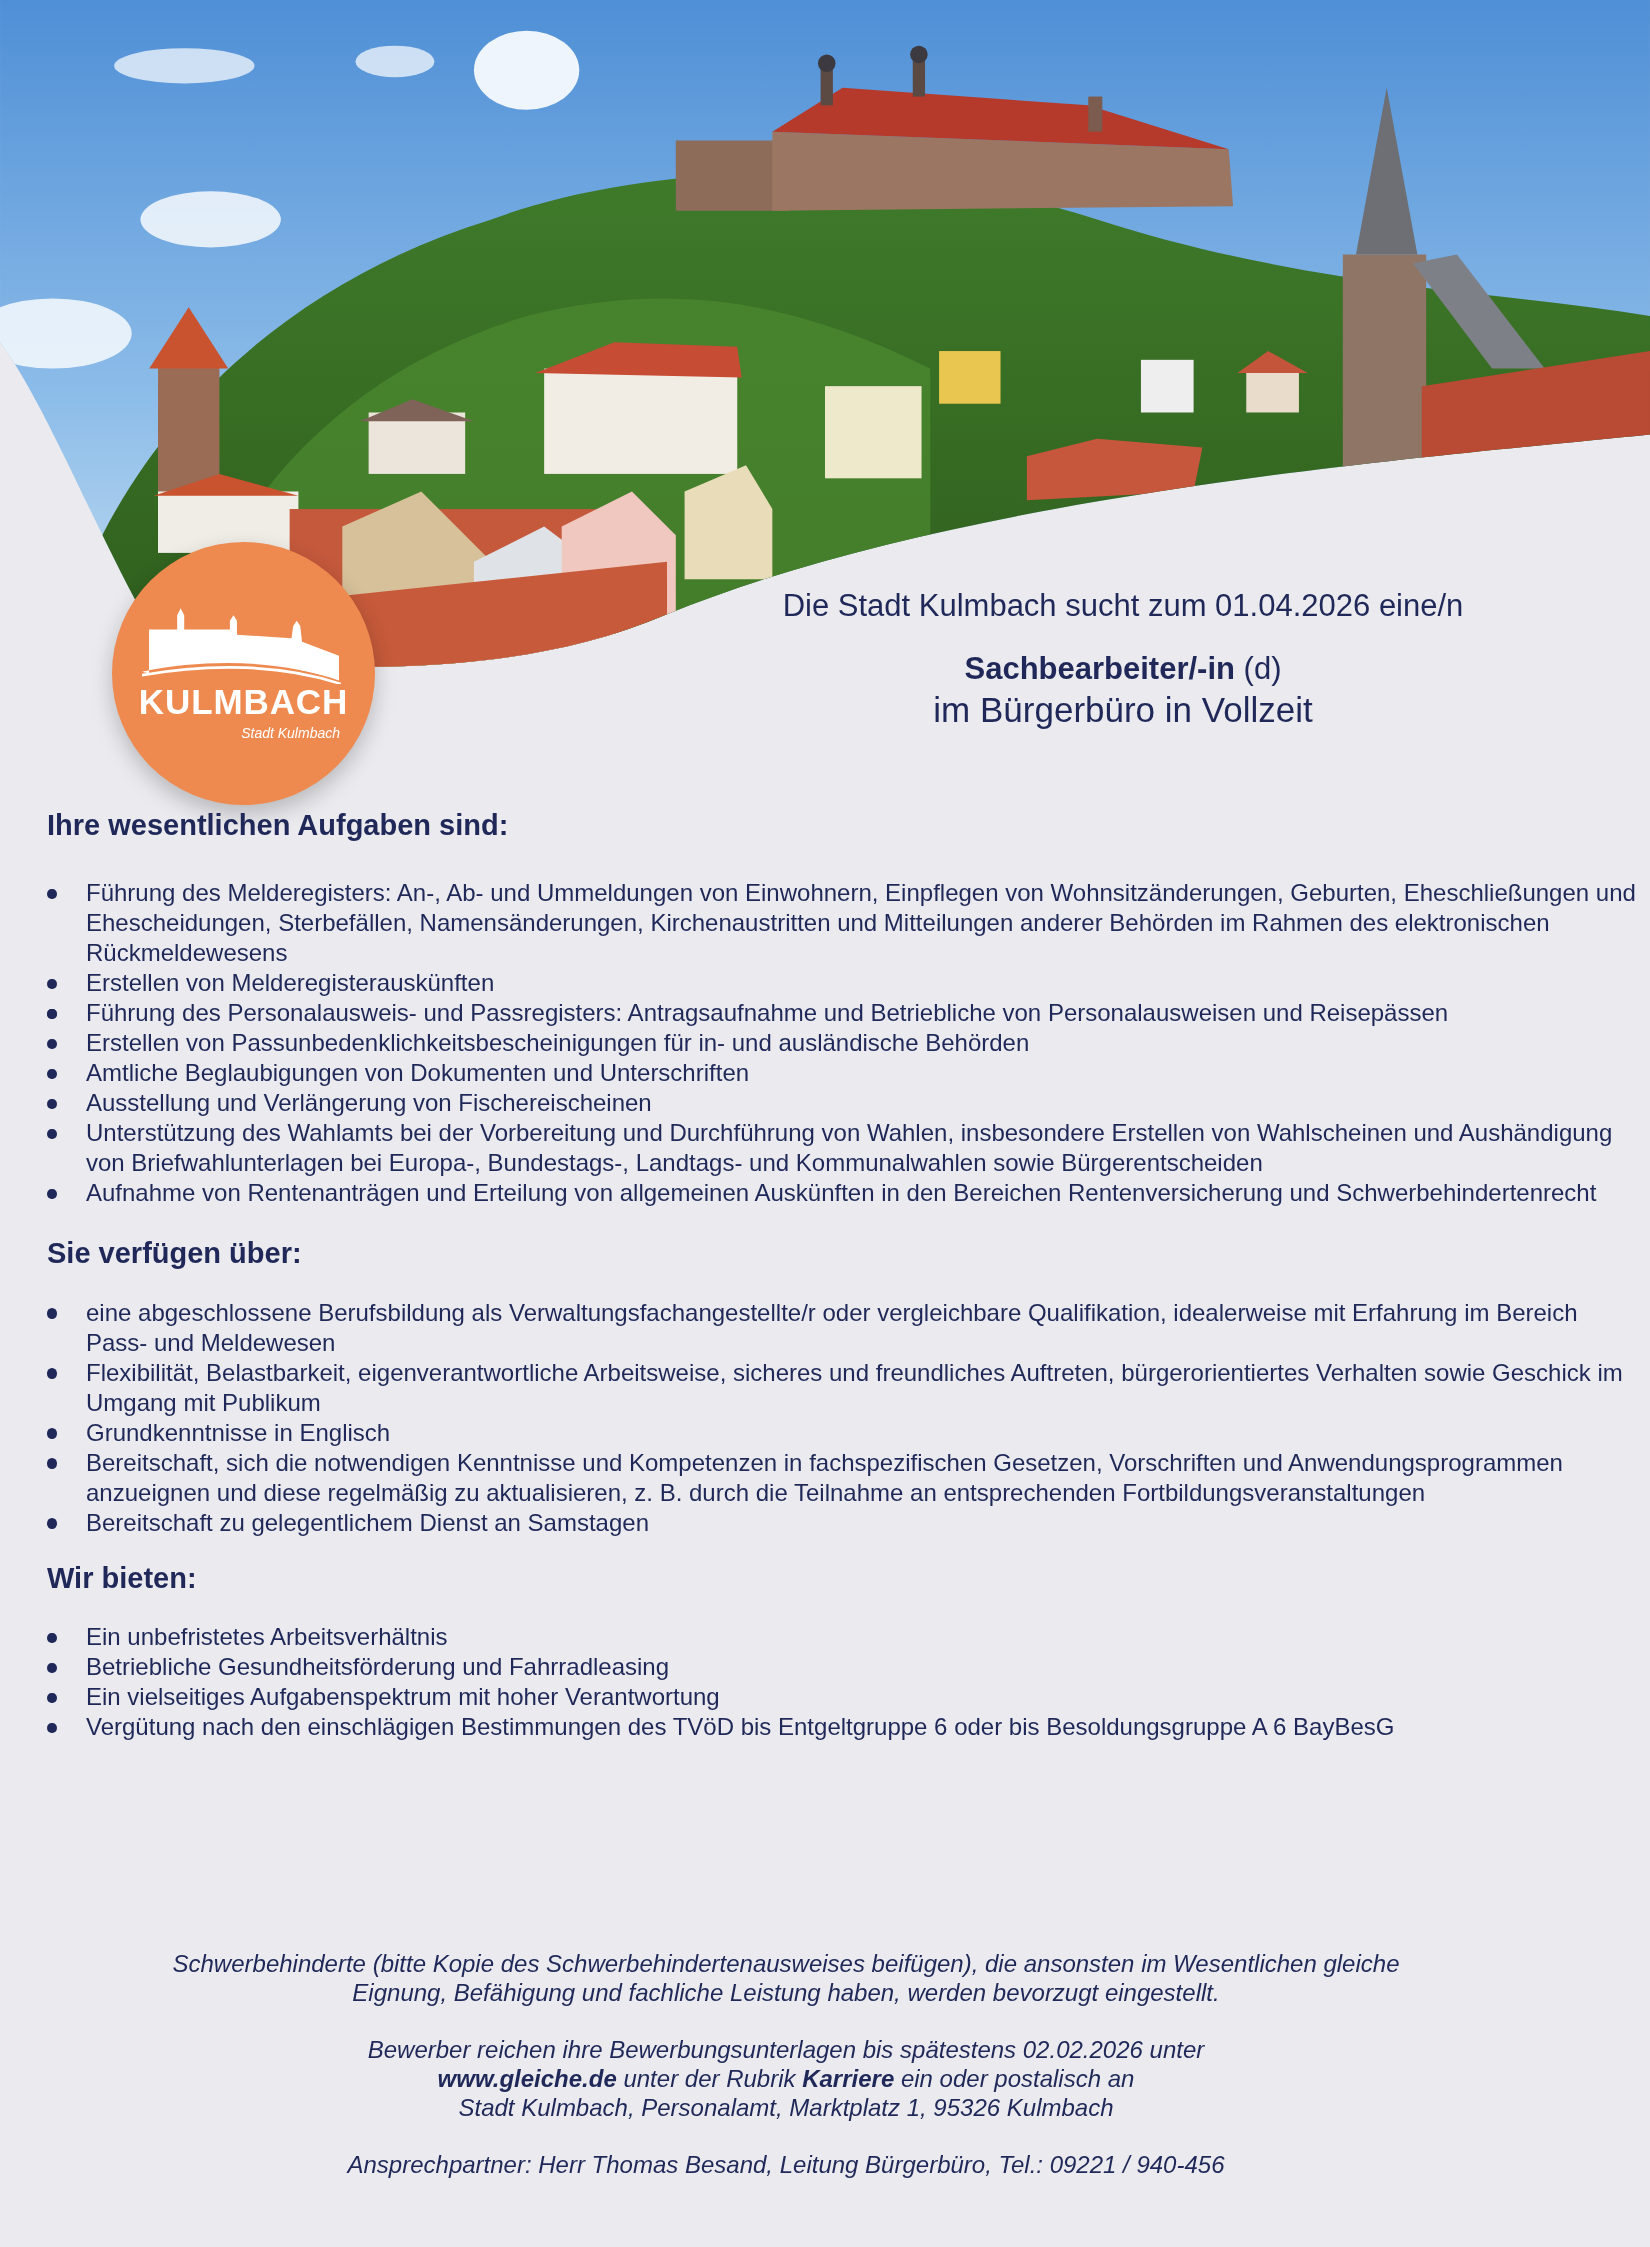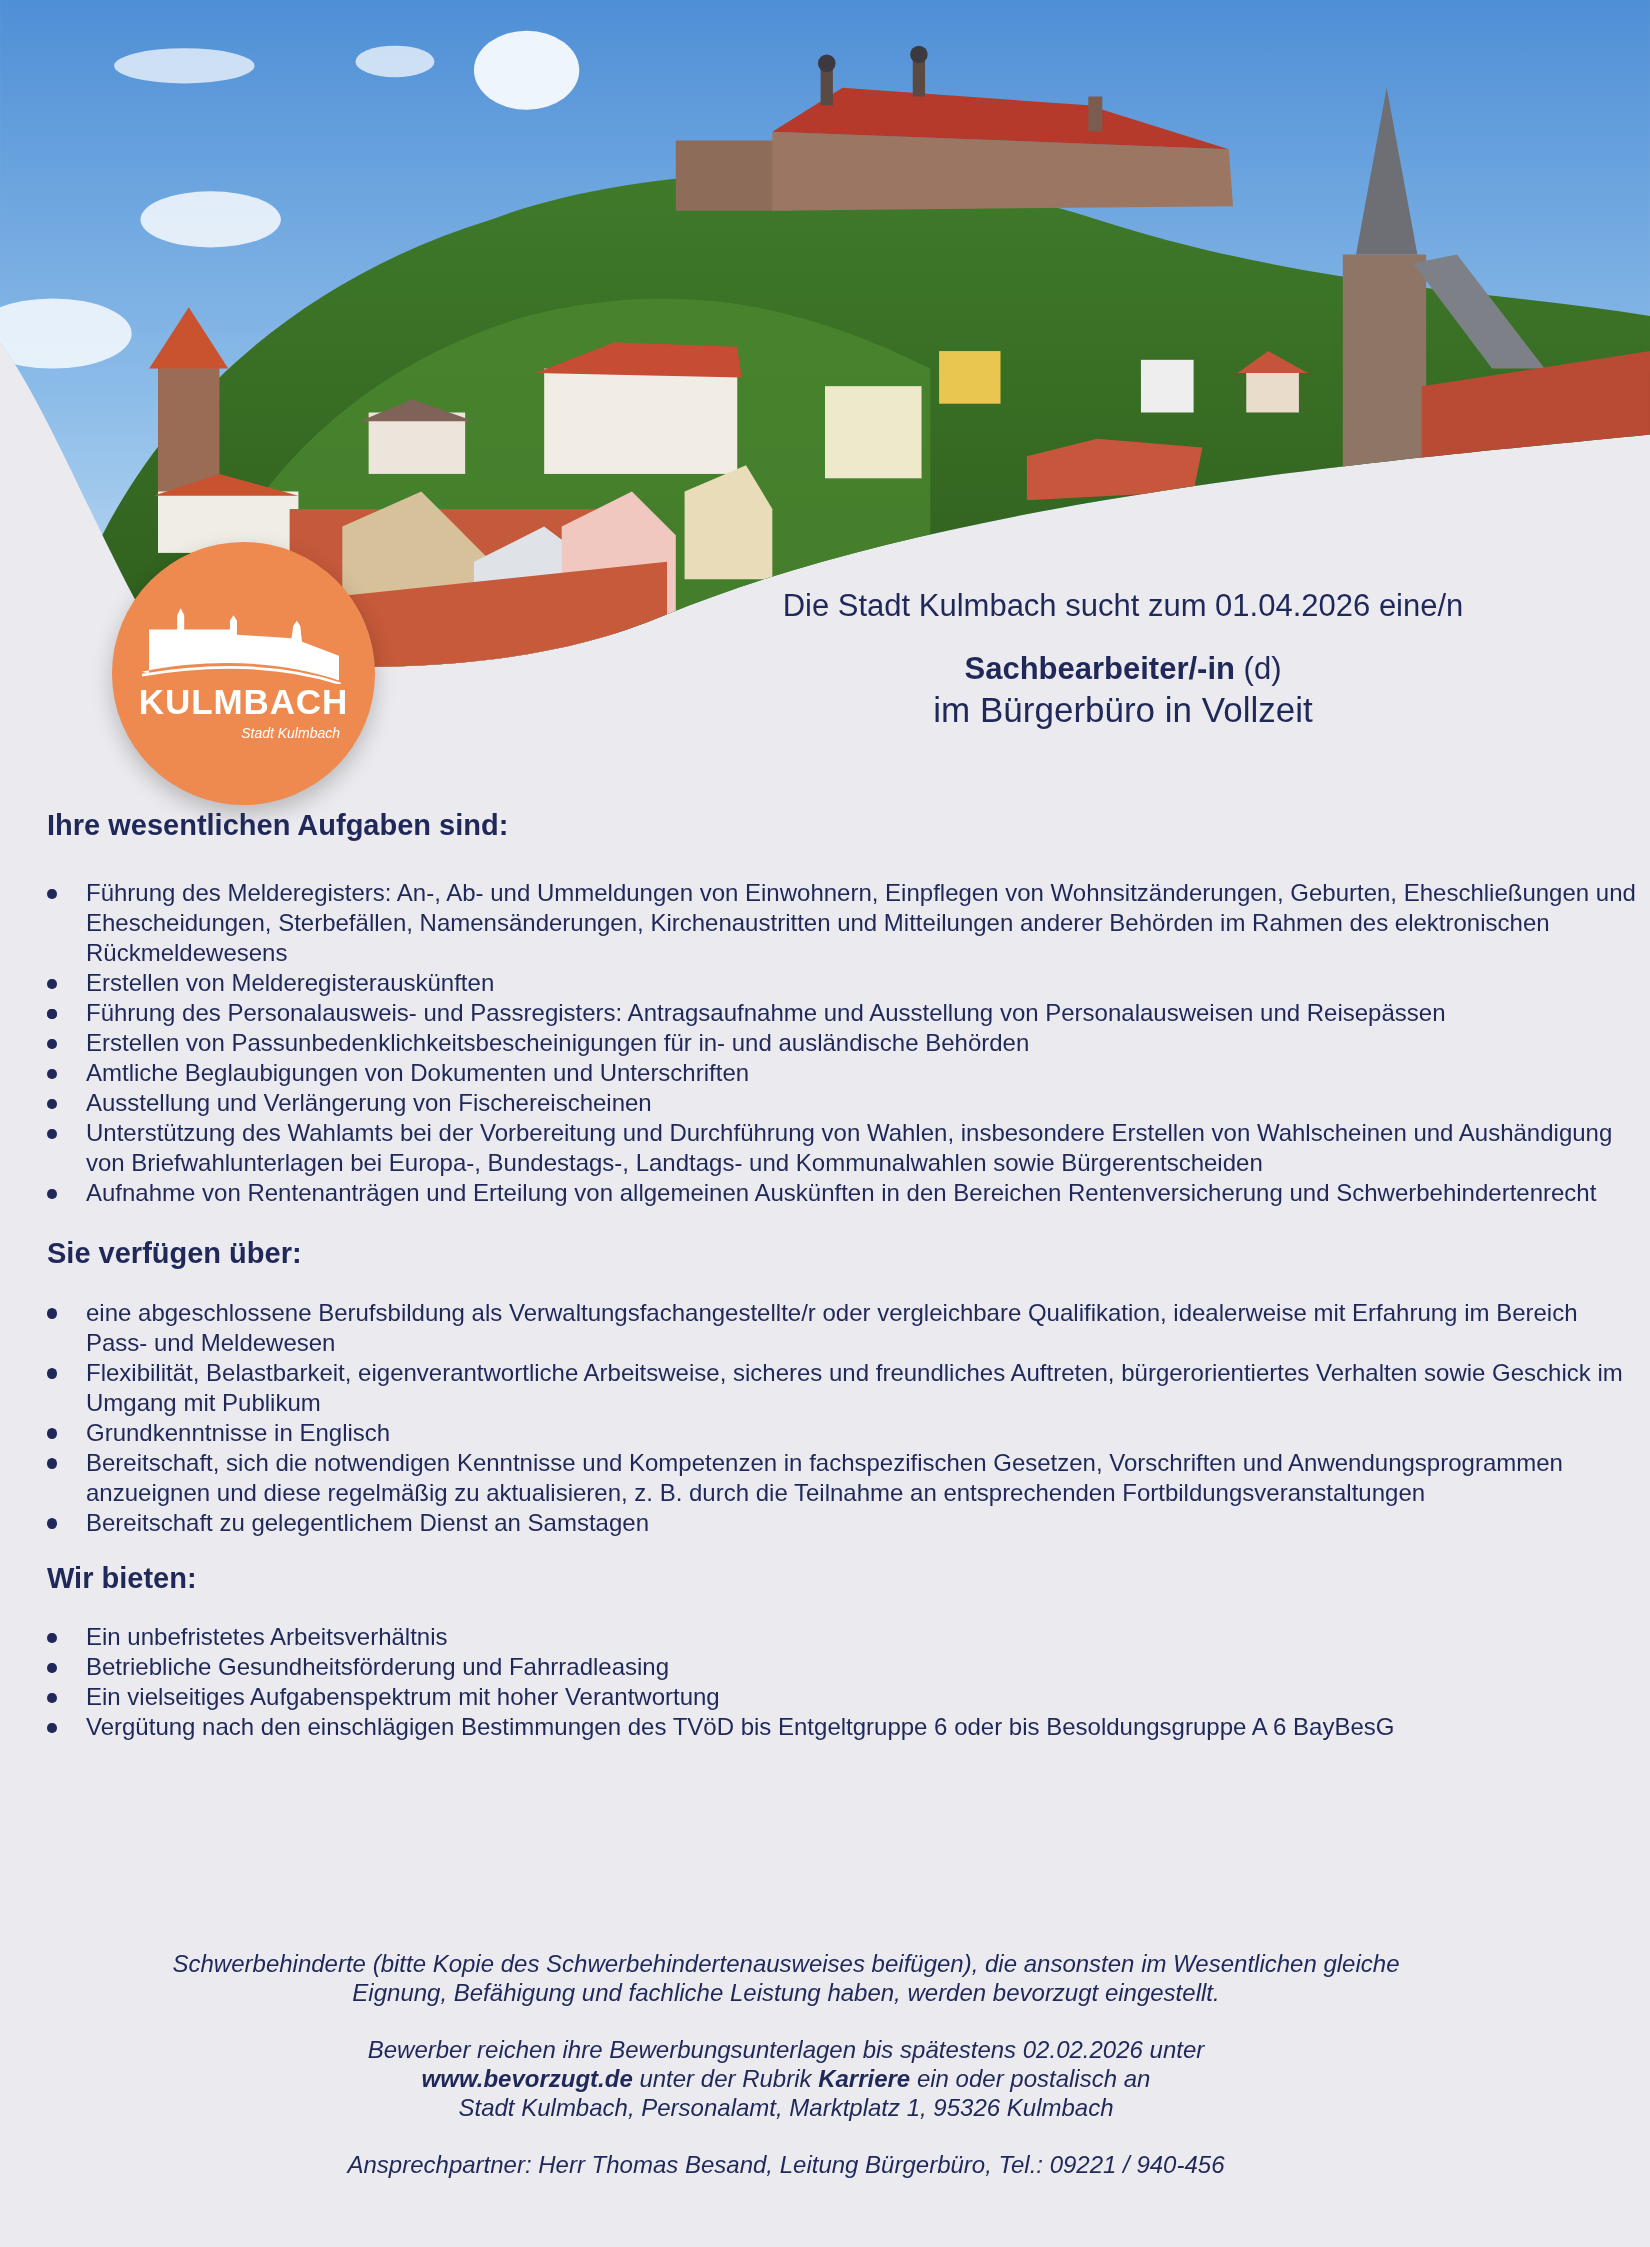--- a/index.html
+++ b/index.html
@@ -139,21 +139,21 @@
   <div class="subtitle">im Bürgerbüro in Vollzeit</div>
 </div>
 
 <div class="content">
   <section class="sec1">
     <h2>Ihre wesentlichen Aufgaben sind:</h2>
     <ul>
       <li><span class="dot"></span><span>Führung des Melderegisters: An-, Ab- und Ummeldungen von Einwohnern, Einpflegen von Wohnsitzänderungen, Geburten, Eheschließungen und Ehescheidungen, Sterbefällen, Namensänderungen, Kirchenaustritten und Mitteilungen anderer Behörden im Rahmen des elektronischen Rückmeldewesens</span></li>
       <li><span class="dot"></span><span>Erstellen von Melderegisterauskünften</span></li>
       <li><span class="dot"></span></li>
-      <li><span class="dot"></span><span>Führung des Personalausweis- und Passregisters: Antragsaufnahme und Ausstellung von Personalausweisen und Reisepässen</span></li>
+      <li><span class="dot"></span><span>Führung des Personalausweis- und Passregisters: Antragsaufnahme und Betriebliche von Personalausweisen und Reisepässen</span></li>
       <li><span class="dot"></span><span>Erstellen von Passunbedenklichkeitsbescheinigungen für in- und ausländische Behörden</span></li>
       <li><span class="dot"></span><span>Amtliche Beglaubigungen von Dokumenten und Unterschriften</span></li>
       <li><span class="dot"></span><span>Ausstellung und Verlängerung von Fischereischeinen</span></li>
       <li><span class="dot"></span><span>Unterstützung des Wahlamts bei der Vorbereitung und Durchführung von Wahlen, insbesondere Erstellen von Wahlscheinen und Aushändigung von Briefwahlunterlagen bei Europa-, Bundestags-, Landtags- und Kommunalwahlen sowie Bürgerentscheiden</span></li>
       <li><span class="dot"></span><span>Aufnahme von Rentenanträgen und Erteilung von allgemeinen Auskünften in den Bereichen Rentenversicherung und Schwerbehindertenrecht</span></li>
     </ul>
   </section>
 
   <section class="sec2">
     <h2>Sie verfügen über:</h2>
@@ -177,21 +177,21 @@
   </section>
 </div>
 
 <div class="footer">
   <p>
     <span>Schwerbehinderte (bitte Kopie des Schwerbehindertenausweises beifügen), die ansonsten im Wesentlichen gleiche</span><br>
     <span>Eignung, Befähigung und fachliche Leistung haben, werden bevorzugt eingestellt.</span>
   </p>
   <p>
     <span>Bewerber reichen ihre Bewerbungsunterlagen bis spätestens 02.02.2026 unter</span><br>
-    <b>www.bevorzugt.de</b>
+    <b>www.gleiche.de</b>
     <span>unter der Rubrik</span>
     <b>Karriere</b>
     <span>ein oder postalisch an</span><br>
     <span>Stadt Kulmbach, Personalamt, Marktplatz 1, 95326 Kulmbach</span>
   </p>
   <p>Ansprechpartner: Herr Thomas Besand, Leitung Bürgerbüro, Tel.: 09221 / 940-456</p>
 </div>
 
 
 </body></html>

